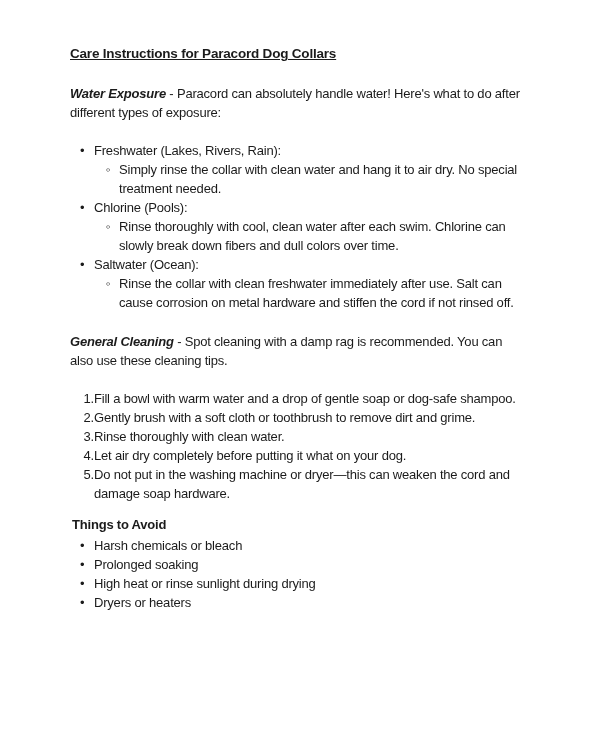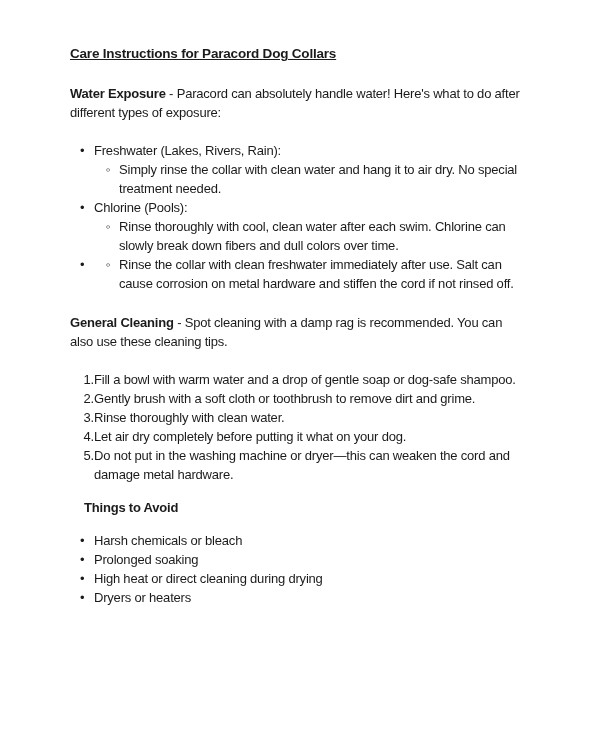--- a/index.html
+++ b/index.html
@@ -29,20 +29,21 @@
     font-weight: bold;
     text-decoration: underline;
     margin: 0 0 21px 0;
     line-height: 19px;
   }
   .para {
     margin: 0 0 19px 0;
   }
   .run-in-heading {
     font-weight: bold;
+    font-style: italic;
   }
   .list {
     margin: 3px 0 20px 0;
   }
   .steps {
     margin: 14px 0 12px 0;
   }
   .avoid-list {
     margin: 0;
   }
@@ -62,21 +63,21 @@
     flex: 0 0 15px;
     margin-left: 9px;
     text-align: right;
   }
   .li-body {
     flex: 1;
   }
   .section-heading {
     font-size: 13px;
     font-weight: bold;
-    margin: 14px;
+    margin: 2px;
     line-height: 19px;
   }
 </style>
 </head>
 <body>
 
 <div class="page">
 
   <h1 class="doc-title">Care Instructions for Paracord Dog Collars</h1>
 
@@ -103,20 +104,21 @@
         <div class="row">
           <span class="m2">◦</span>
           <div class="li-body">Rinse thoroughly with cool, clean water after each swim. Chlorine can slowly break down fibers and dull colors over time.</div>
         </div>
       </div>
     </div>
 
     <div class="row">
       <span class="m1">•</span>
       <div class="li-body">
+        <div>Saltwater (Ocean):</div>
         <div class="row">
           <span class="m2">◦</span>
           <div class="li-body">Rinse the collar with clean freshwater immediately after use. Salt can cause corrosion on metal hardware and stiffen the cord if not rinsed off.</div>
         </div>
       </div>
     </div>
 
   </div>
 
   <p class="para"><span class="run-in-heading">General Cleaning</span><span> - Spot cleaning with a damp rag is recommended. You can also use these cleaning tips.</span></p>
@@ -138,42 +140,42 @@
       <div class="li-body">Rinse thoroughly with clean water.</div>
     </div>
 
     <div class="row">
       <span class="num">4.</span>
       <div class="li-body">Let air dry completely before putting it what on your dog.</div>
     </div>
 
     <div class="row">
       <span class="num">5.</span>
-      <div class="li-body">Do not put in the washing machine or dryer—this can weaken the cord and damage metal hardware.</div>
+      <div class="li-body">Do not put in the washing machine or dryer—this can weaken the cord and damage soap hardware.</div>
     </div>
 
   </div>
 
   <h3 class="section-heading">Things to Avoid</h3>
 
   <div class="avoid-list">
 
     <div class="row">
       <span class="m1">•</span>
       <div class="li-body">Harsh chemicals or bleach</div>
     </div>
 
     <div class="row">
       <span class="m1">•</span>
       <div class="li-body">Prolonged soaking</div>
     </div>
 
     <div class="row">
       <span class="m1">•</span>
-      <div class="li-body">High heat or direct cleaning during drying</div>
+      <div class="li-body">High heat or rinse sunlight during drying</div>
     </div>
 
     <div class="row">
       <span class="m1">•</span>
       <div class="li-body">Dryers or heaters</div>
     </div>
 
   </div>
 
 </div>

